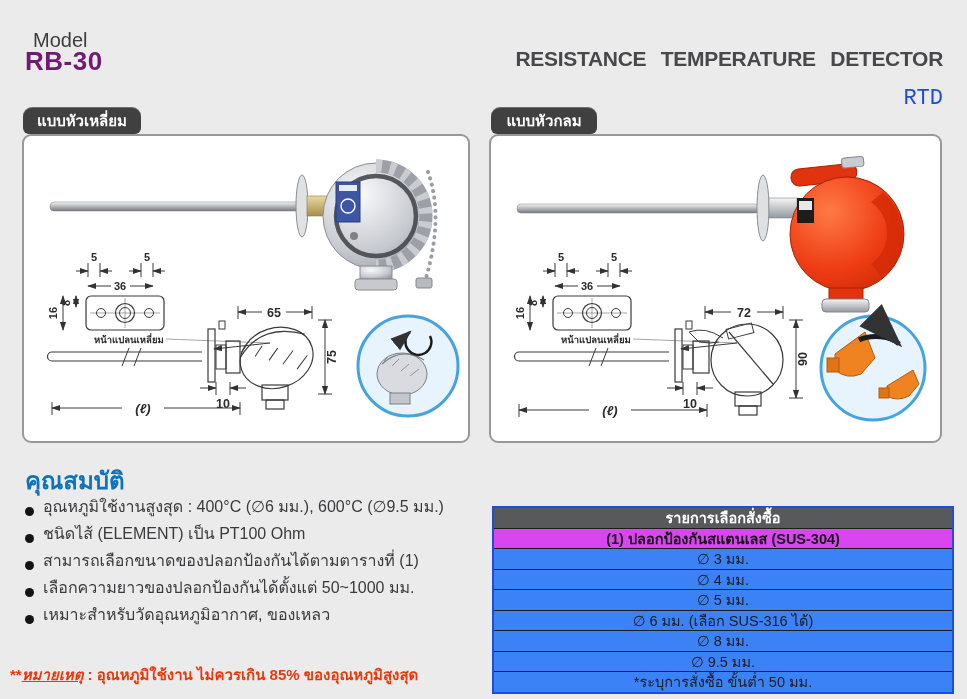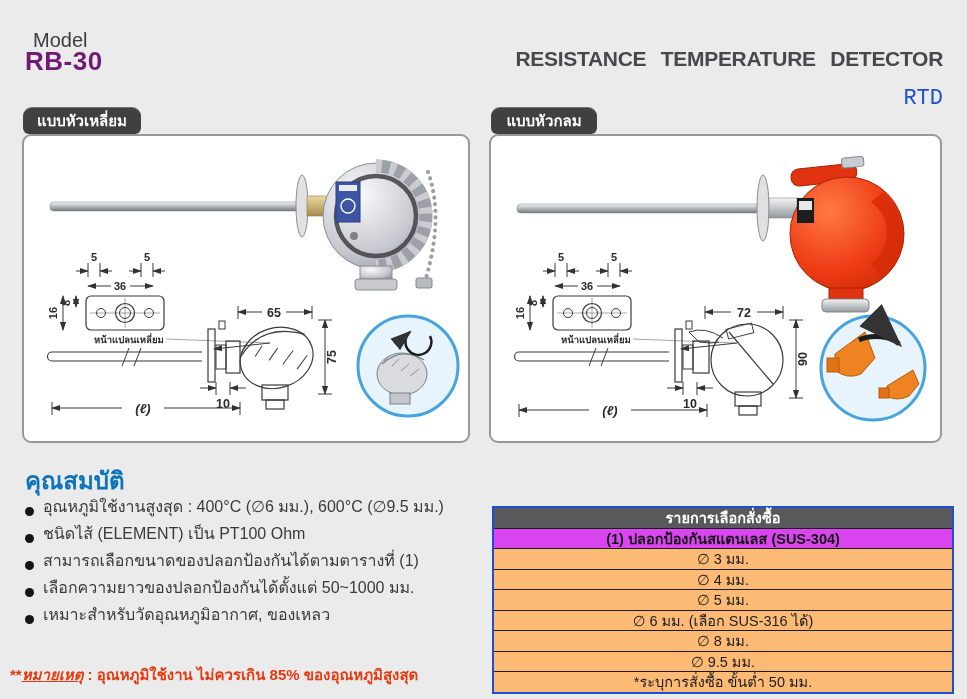--- a/index.html
+++ b/index.html
@@ -39,21 +39,21 @@
   .order-table{
     left:492px;top:470px;width:458px;border:2px solid #1d4ed8;background:#f9e4da;margin-top:36px;
   }
   .ot-row{
     height:19.5px;display:flex;align-items:center;justify-content:center;
     font-size:14.5px;color:#1d1d1f;border-top:1.5px solid #1c1c1c;
   }
   .ot-row:first-child{border-top:none;}
   .ot-header{background:#58595b;color:#fff;font-weight:700;}
   .ot-subheader{background:#d946ef;font-weight:700;color:#141414;}
-  .ot-data{background:#fdba74;}
+  .ot-data{background:#3b82f6;}
   
   .footnote{left:10px;top:663px;font-size:15px;font-weight:700;color:#e8380d;}
   .footnote .u{text-decoration:underline;font-style:italic;}
   
   .dl{stroke:#3a3a3a;stroke-width:1;fill:none;}
   .dl2{stroke:#3a3a3a;stroke-width:1.2;fill:none;}
   .thin{stroke:#6b6b6b;stroke-width:.6;fill:none;}
   .dt{font-size:11px;font-weight:700;fill:#2b2b2b;}
   .dtb{font-size:12.5px;font-weight:700;fill:#2b2b2b;}
   .dth{font-size:9.5px;font-weight:700;fill:#2b2b2b;}

